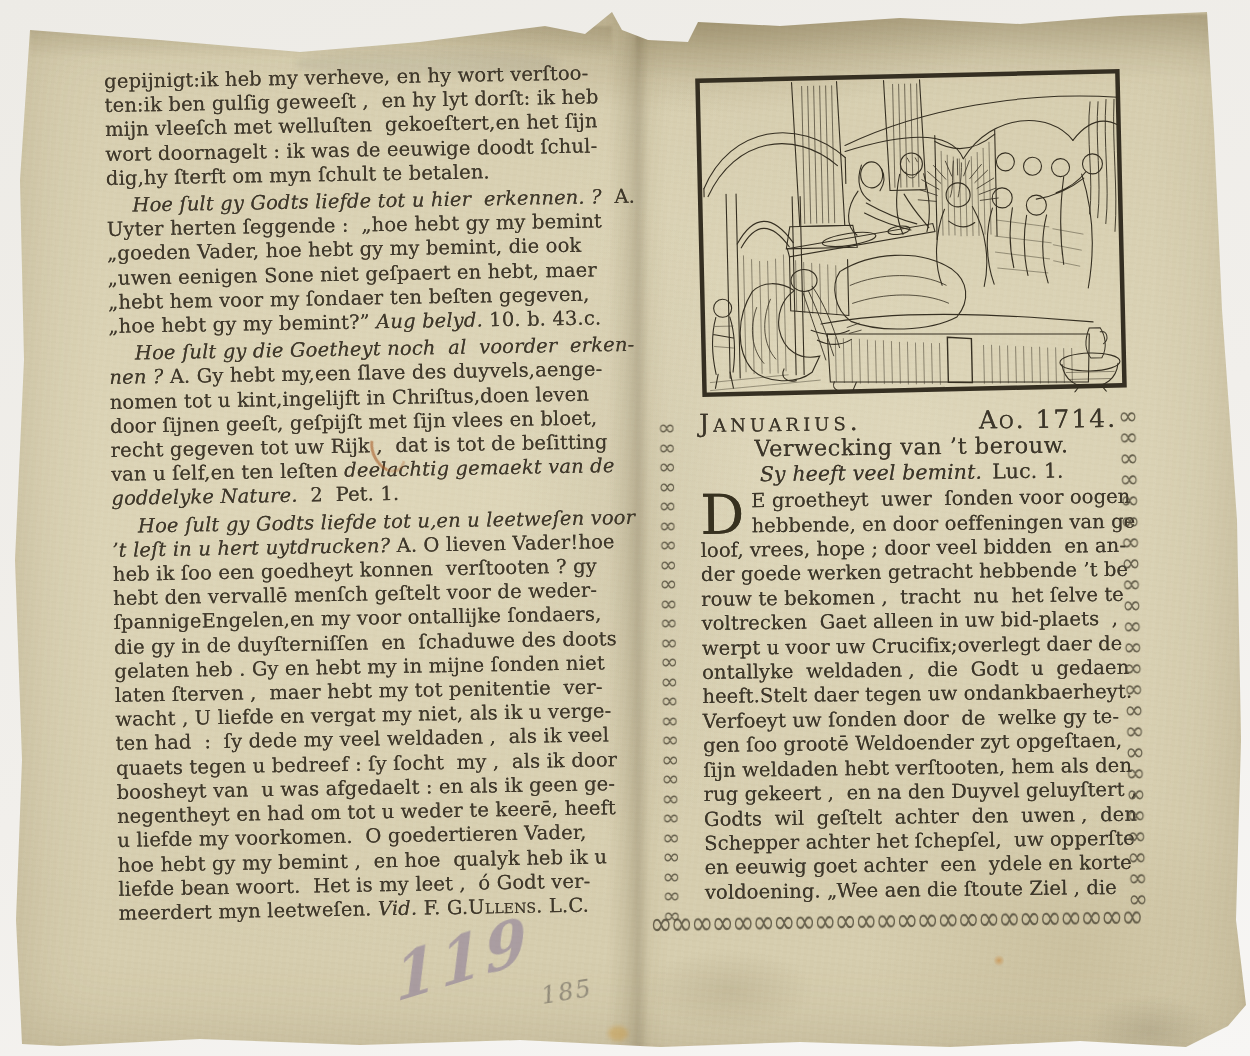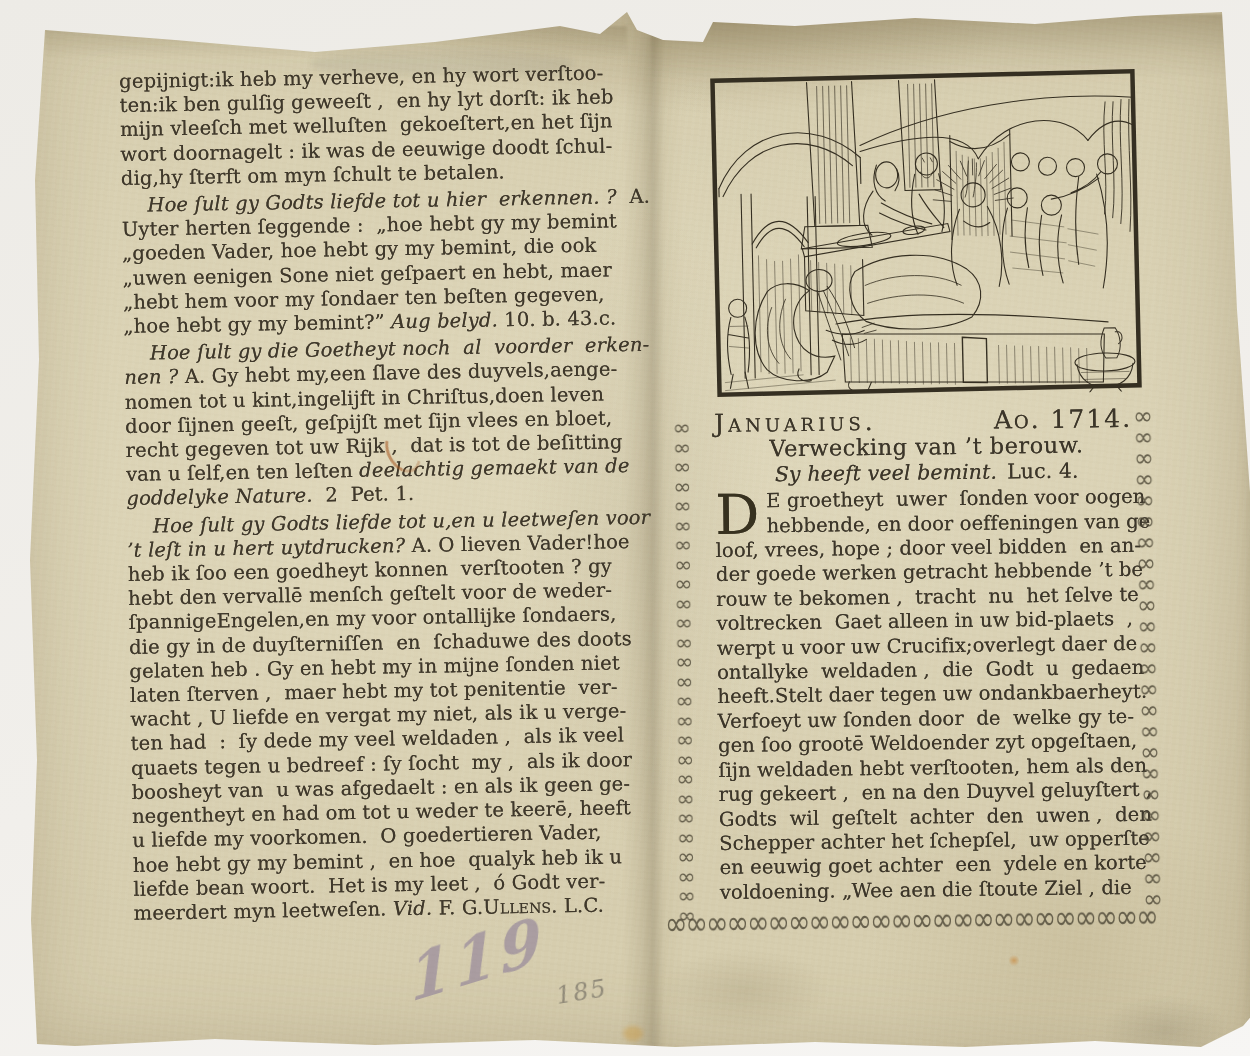--- a/index.html
+++ b/index.html
@@ -24,21 +24,20 @@
       radial-gradient(ellipse 700px 620px at 74% 42%, rgba(255,252,235,.18), transparent 70%),
       radial-gradient(ellipse 420px 130px at 56% 2%, rgba(115,97,58,.26), transparent 72%),
       radial-gradient(ellipse 300px 210px at 86% 90%, rgba(145,126,80,.16), transparent 70%),
       radial-gradient(ellipse 120px 60px at 730px 990px, rgba(110,95,60,.15), transparent 70%),
       radial-gradient(ellipse 90px 50px at 1150px 1030px, rgba(95,88,70,.17), transparent 70%),
       radial-gradient(ellipse 200px 520px at 51% 50%, rgba(110,95,60,.12), transparent 62%),
       repeating-linear-gradient(7deg, rgba(70,60,35,.016) 0 2px, transparent 2px 6px),
       repeating-linear-gradient(96deg, rgba(255,255,250,.03) 0 3px, transparent 3px 7px);
     box-shadow:inset 0 0 90px rgba(108,90,52,.30), inset 0 0 14px rgba(108,90,52,.18);
     filter:drop-shadow(2px 4px 6px rgba(70,64,52,.28));
-    margin-left:15px;
   }
   .fold{
     position:absolute;left:608px;top:0;width:58px;height:100%;
     background:linear-gradient(90deg,transparent,rgba(95,80,48,.10) 30%,rgba(78,64,36,.22) 52%,rgba(145,130,90,.07) 72%,transparent);
     filter:blur(1.4px);
   }
   .topfold{
     position:absolute;left:636px;top:14px;width:580px;height:64px;
     background:linear-gradient(180deg,rgba(100,84,48,.27),rgba(100,84,48,.08) 62%,transparent);
     filter:blur(1px);
@@ -272,21 +271,21 @@
       </svg>
     </div>
 
     <div class="rp-text">
       <div class="rp-head">
         <span class="month">Januarius.</span>
         <span class="year">Ao. 1714.</span>
       </div>
       <div class="rp-title">Verwecking van ’t berouw.</div>
       <div class="rp-sub">
-        <span class="it">Sy heeft veel bemint.</span><span class="ref">Luc. 4.</span>
+        <span class="it">Sy heeft veel bemint.</span><span class="ref">Luc. 1.</span>
       </div>
       <div class="rp-body">
         <span class="dropcap">D</span>
         <div>
             <div class="tl"><span>E groetheyt  uwer  ſonden voor oogen</span></div>
             <div class="tl"><span>hebbende, en door oeffeningen van ge</span></div>
             <div class="tl"><span>loof, vrees, hope ; door veel bidden  en an-</span></div>
             <div class="tl"><span>der goede werken getracht hebbende ’t be</span></div>
             <div class="tl"><span>rouw te bekomen ,  tracht  nu  het ſelve te</span></div>
             <div class="tl"><span>voltrecken  Gaet alleen in uw bid-plaets  ,</span></div>

